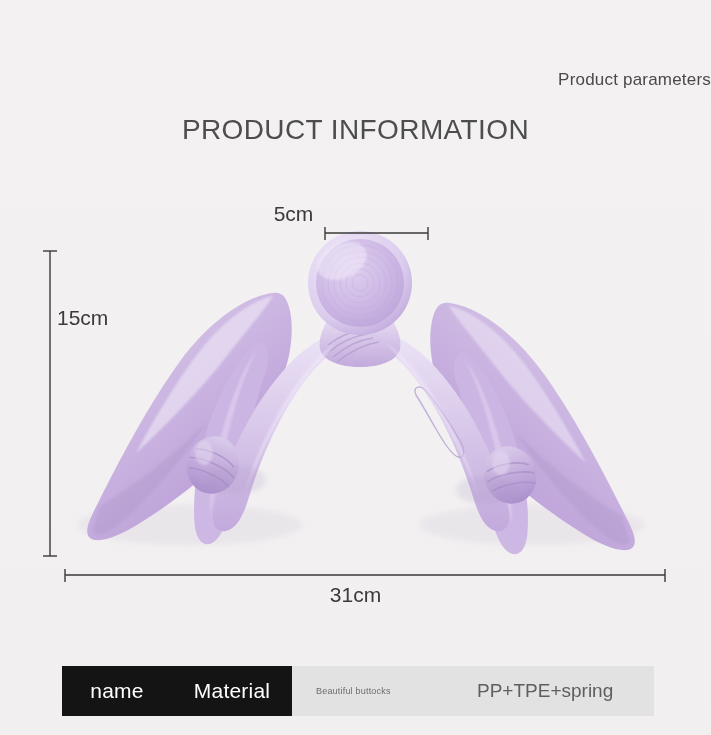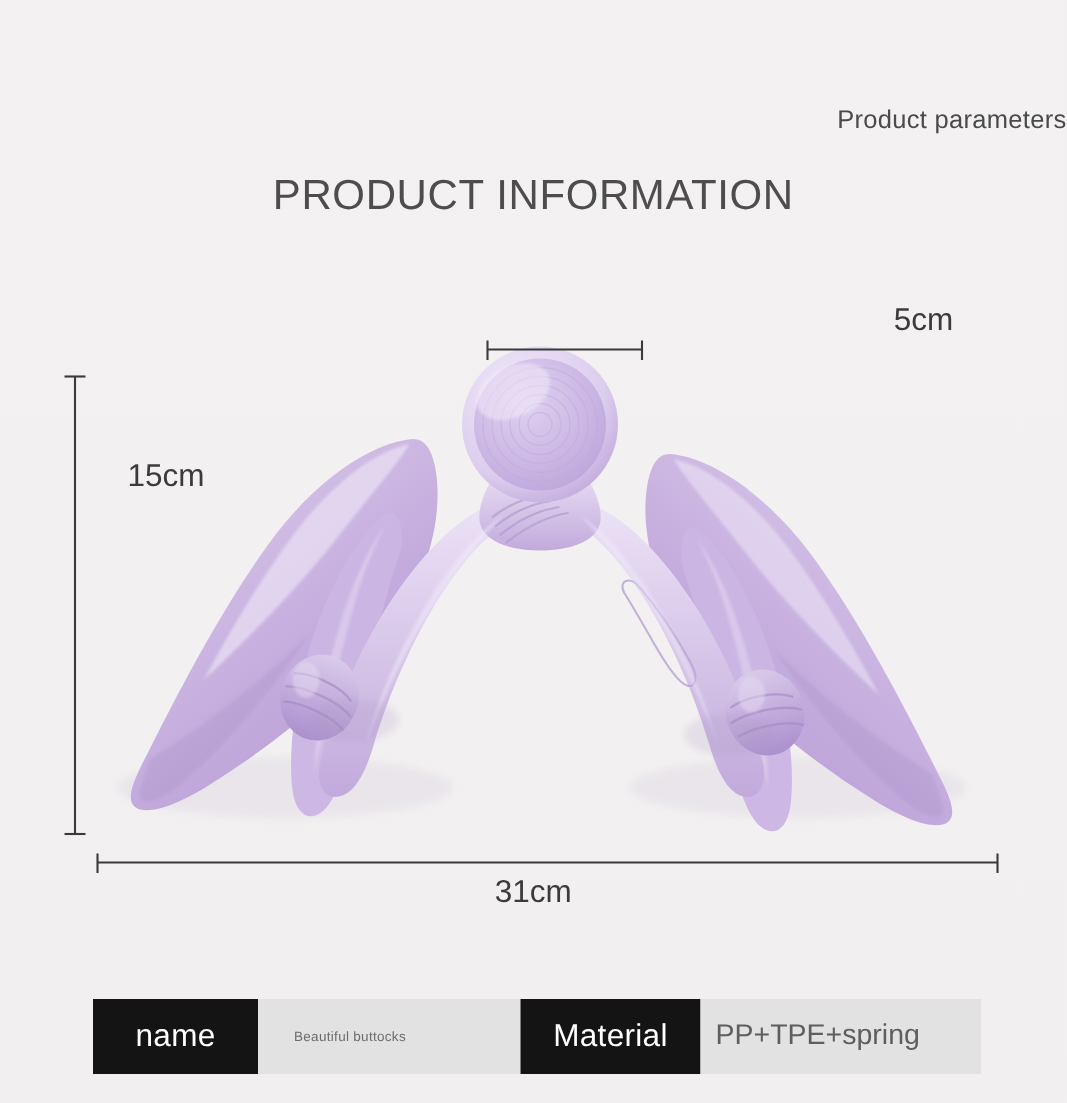--- a/index.html
+++ b/index.html
@@ -48,29 +48,27 @@
   
   .dim-label {
     position: absolute;
     font-size: 21px;
     color: #3b3b3b;
     white-space: nowrap;
   }
   .dim-v-label {
     left: 57px;
     top: 306px;
-    margin-left: 28px;
   }
   .dim-top-label {
     left: 0;
     top: 202px;
     width: 588px;
-    text-align: right;
+    text-align: center;
     transform: translateX(-0.5px);
-    margin-left: 48px;
   }
   .dim-bot-label {
     left: 0;
     top: 583px;
     width: 711px;
     text-align: center;
   }
 
   svg.overlay {
     position: absolute;
@@ -323,18 +321,18 @@
   </svg>
 
   <div class="dim-label dim-v-label">15cm</div>
 
   <div class="dim-label dim-top-label">5cm</div>
 
   <div class="dim-label dim-bot-label">31cm</div>
 
   <div class="spec-table">
     <div class="cell cell-key k1">name</div>
+    <div class="cell cell-key k2">Material</div>
     <div class="cell cell-val v1">Beautiful buttocks</div>
-    <div class="cell cell-key k2">Material</div>
     <div class="cell cell-val v2">PP+TPE+spring</div>
   </div>
 
 </div>
 
 </body></html>

